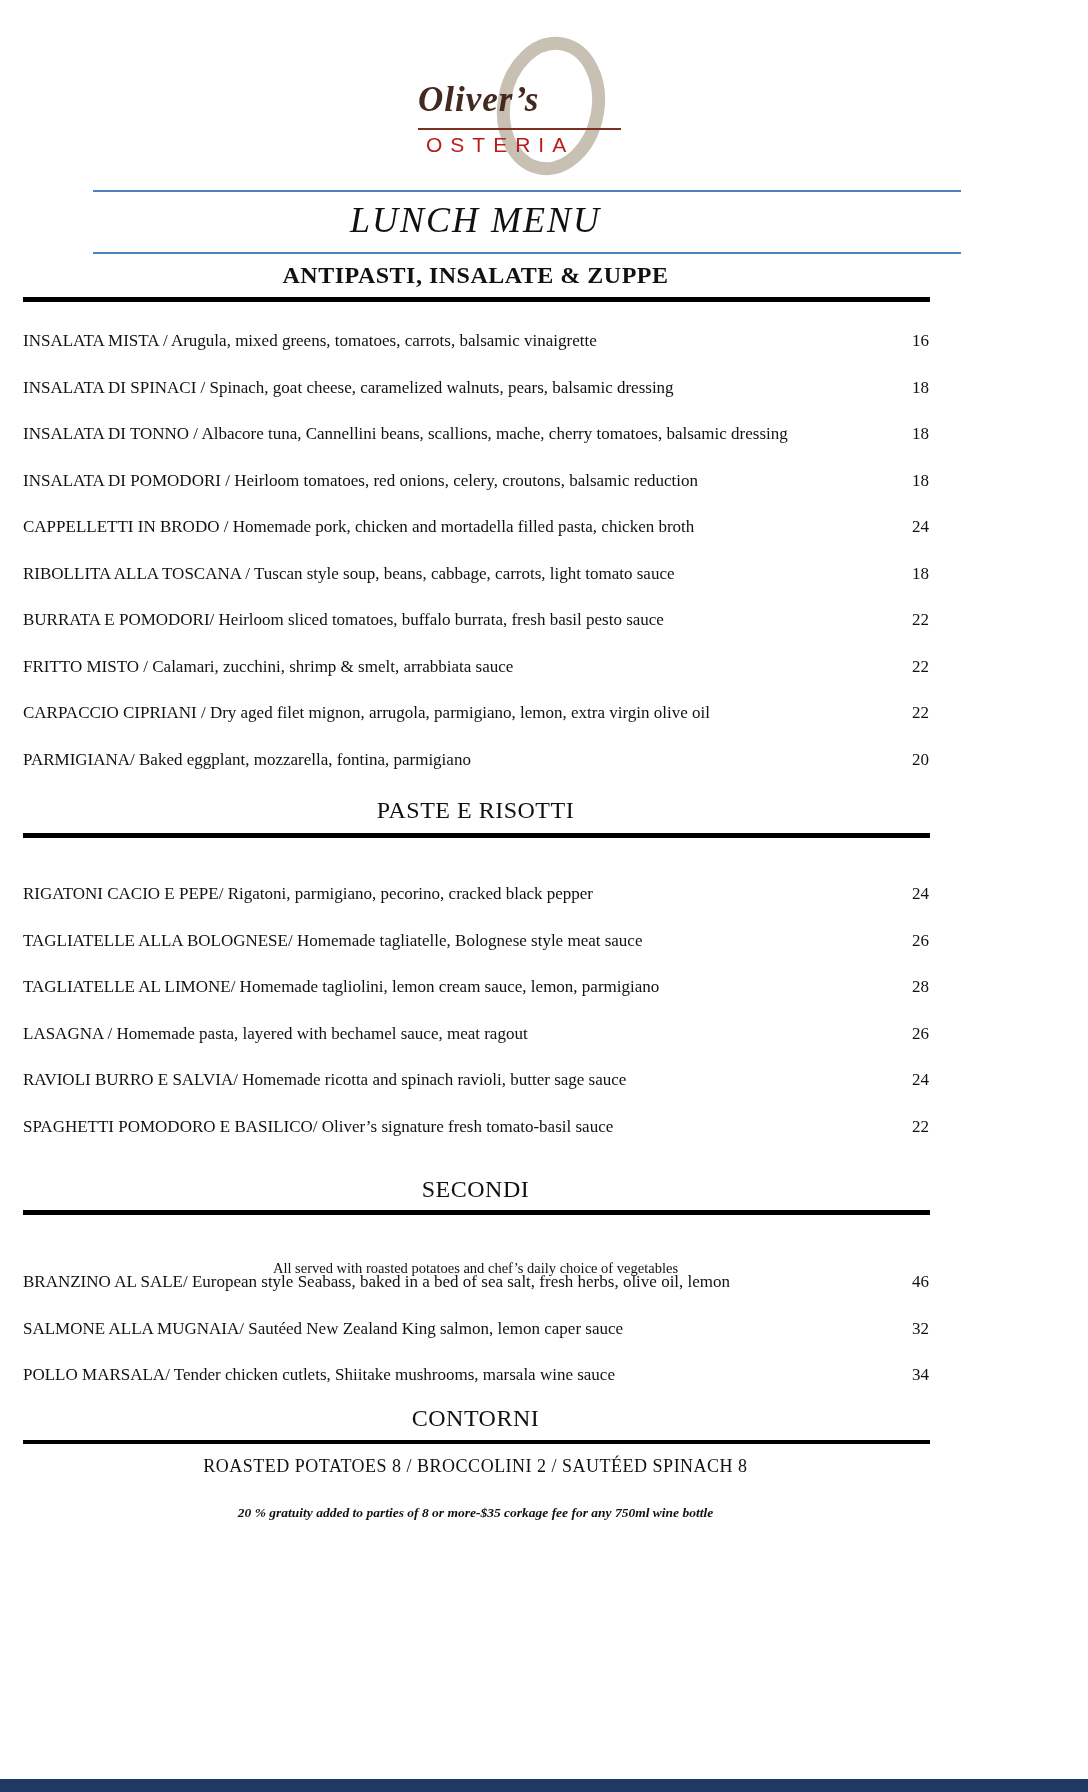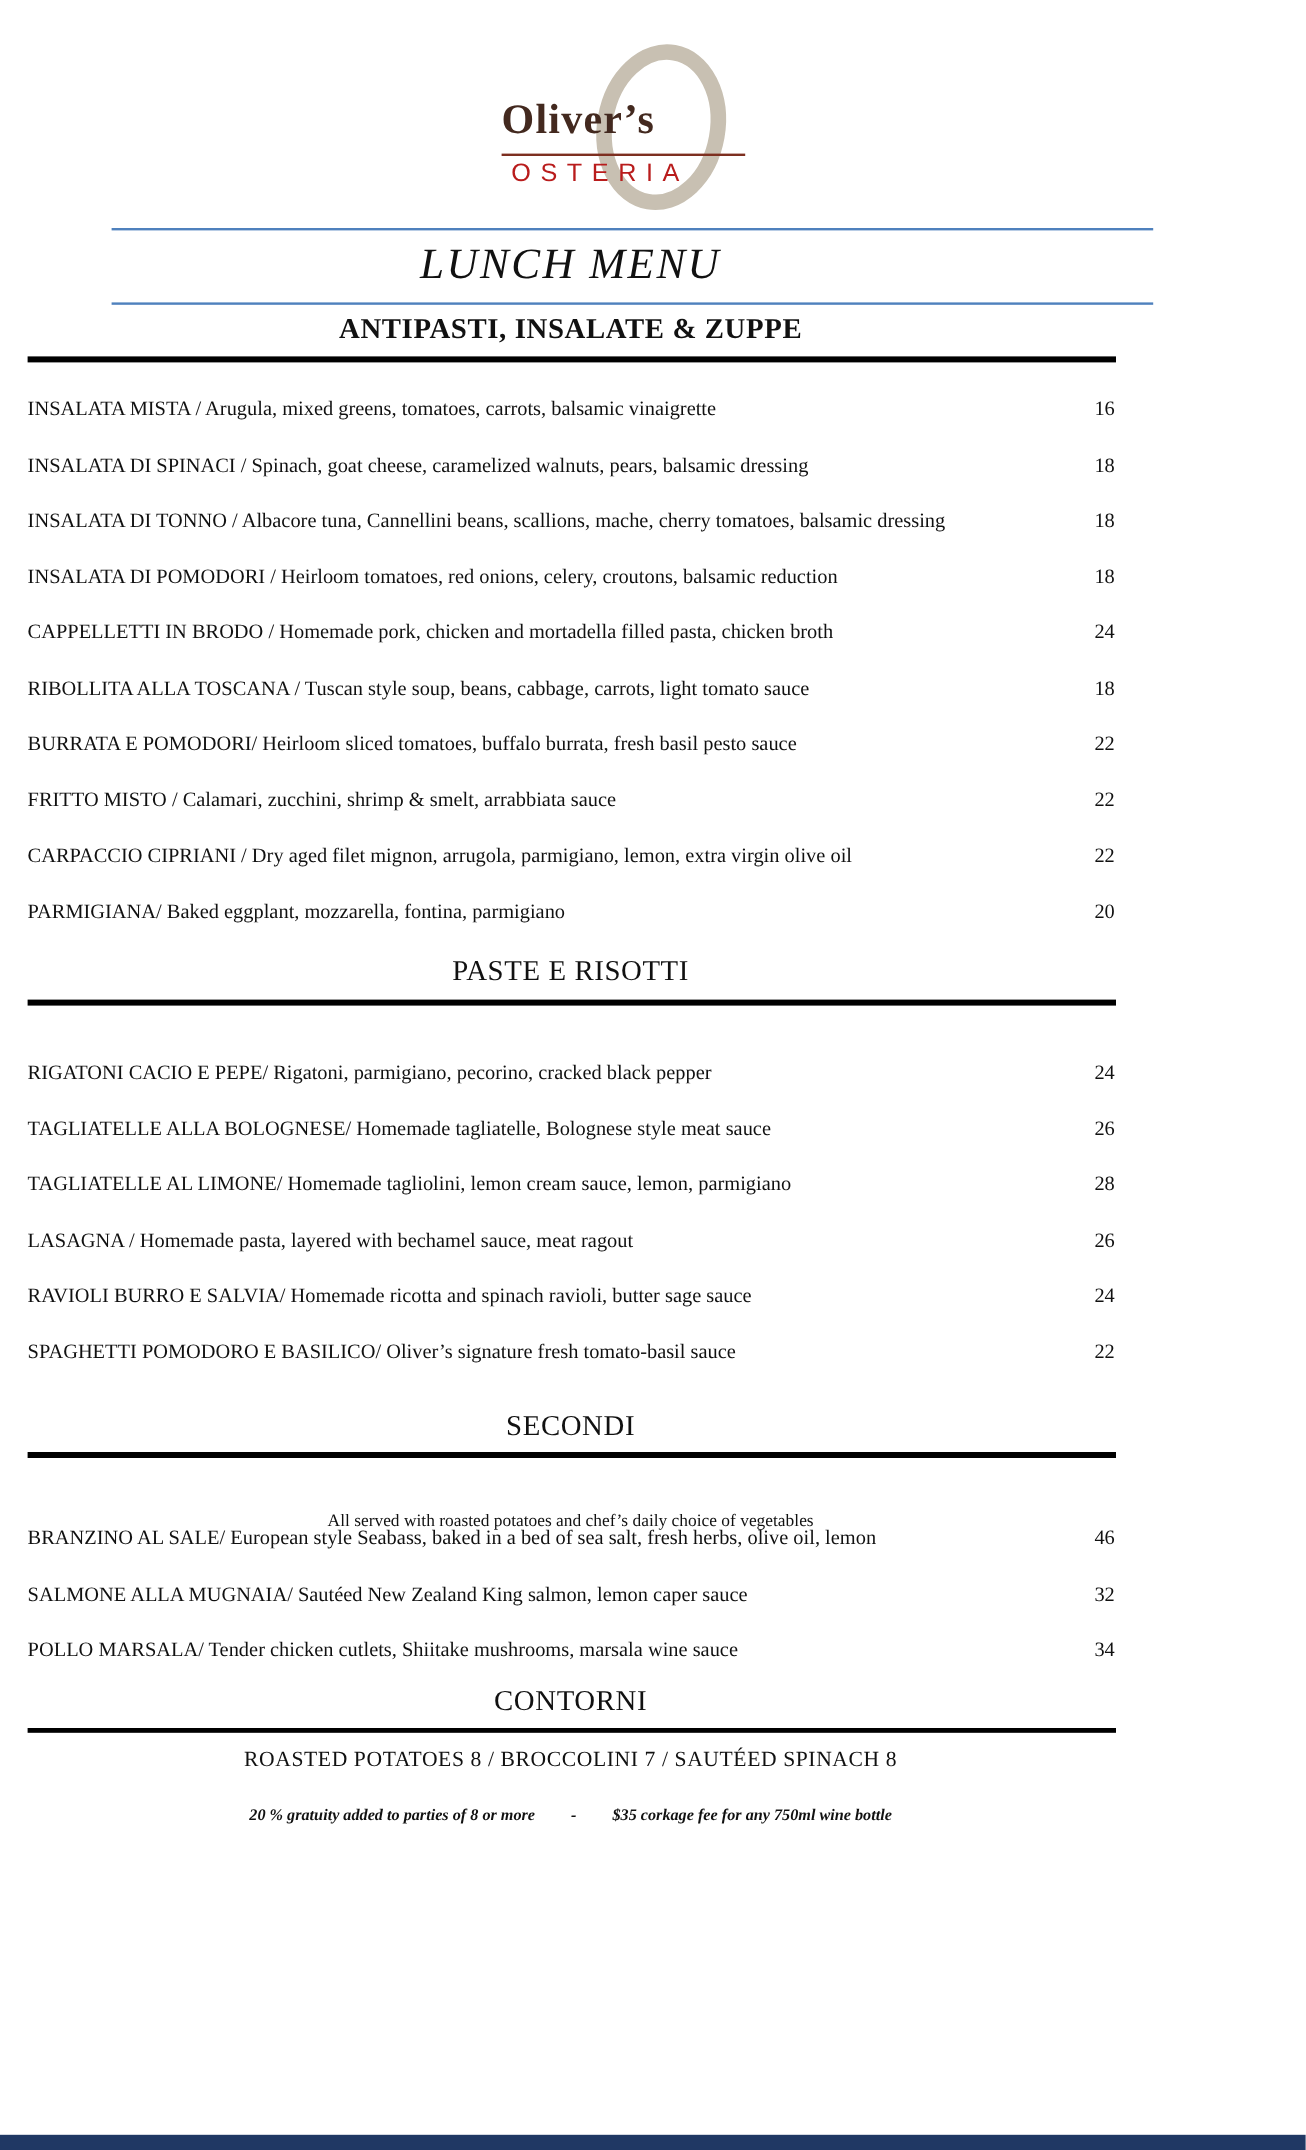--- a/index.html
+++ b/index.html
@@ -11,21 +11,21 @@
     position:relative;
     overflow:hidden;
   }
   .abs{position:absolute;}
 
   
   .logo{left:418px;top:34px;width:225px;height:145px;}
   .logo-o{position:absolute;left:58px;top:0;width:150px;height:145px;}
   .logo-script{
     position:absolute;left:0;top:46px;z-index:2;
-    font-weight:bold;font-size:35px;color:#43291f;
+    font-style:italic;font-weight:bold;font-size:35px;color:#43291f;
     letter-spacing:1px;
   }
   .logo-rule{position:absolute;left:0;top:94px;width:203px;height:2px;background:#7d2f20;z-index:2;}
   .logo-sub{
     position:absolute;left:8px;top:99px;z-index:2;
     font-size:21px;color:#b91c1c;letter-spacing:8px;font-family:"Liberation Sans",sans-serif;font-weight:300;
   }
 
   
   .blue-rule{height:0;border-top:2px solid #4f81bd;left:93px;width:868px;}
@@ -68,21 +68,21 @@
   .itxt{font-size:17px;white-space:nowrap;}
   .price{font-size:17px;text-align:right;min-width:28px;}
 
   
   .contorni-line{
     left:23px;top:1456px;width:905px;text-align:center;
     font-size:18px;letter-spacing:0.5px;
   }
   .footer-note{
     left:23px;top:1505px;width:905px;
-    display:flex;justify-content:center;gap:30px;
+    display:flex;justify-content:center;
     font-size:13.5px;font-style:italic;font-weight:bold;
   }
   .bottom-bar{left:0;top:1779px;width:1088px;height:13px;background:#203864;}
 </style>
 </head>
 <body>
 
 <div class="abs logo">
   <div class="logo-o">
     <svg width="150" height="145" viewBox="0 0 150 145">
@@ -188,21 +188,21 @@
       <span class="price">32</span>
     </div>
   <div class="row">
       <span class="itxt">POLLO MARSALA/ Tender chicken cutlets, Shiitake mushrooms, marsala wine sauce</span>
       <span class="price">34</span>
     </div>
 </div>
 
 <h2 class="abs sec-head h-contorni">CONTORNI</h2>
 <div class="abs thick-rule tr4"></div>
-<div class="abs contorni-line">ROASTED POTATOES 8  / BROCCOLINI 7  / SAUTÉED SPINACH 8</div>
+<div class="abs contorni-line">ROASTED POTATOES 8  / BROCCOLINI 2  / SAUTÉED SPINACH 8</div>
 
 <div class="abs footer-note">
   <span>20 % gratuity added to parties of 8 or more</span>
   <span>-</span>
   <span>$35 corkage fee for any 750ml wine bottle</span>
 </div>
 
 <div class="abs bottom-bar"></div>
 
 </body></html>

